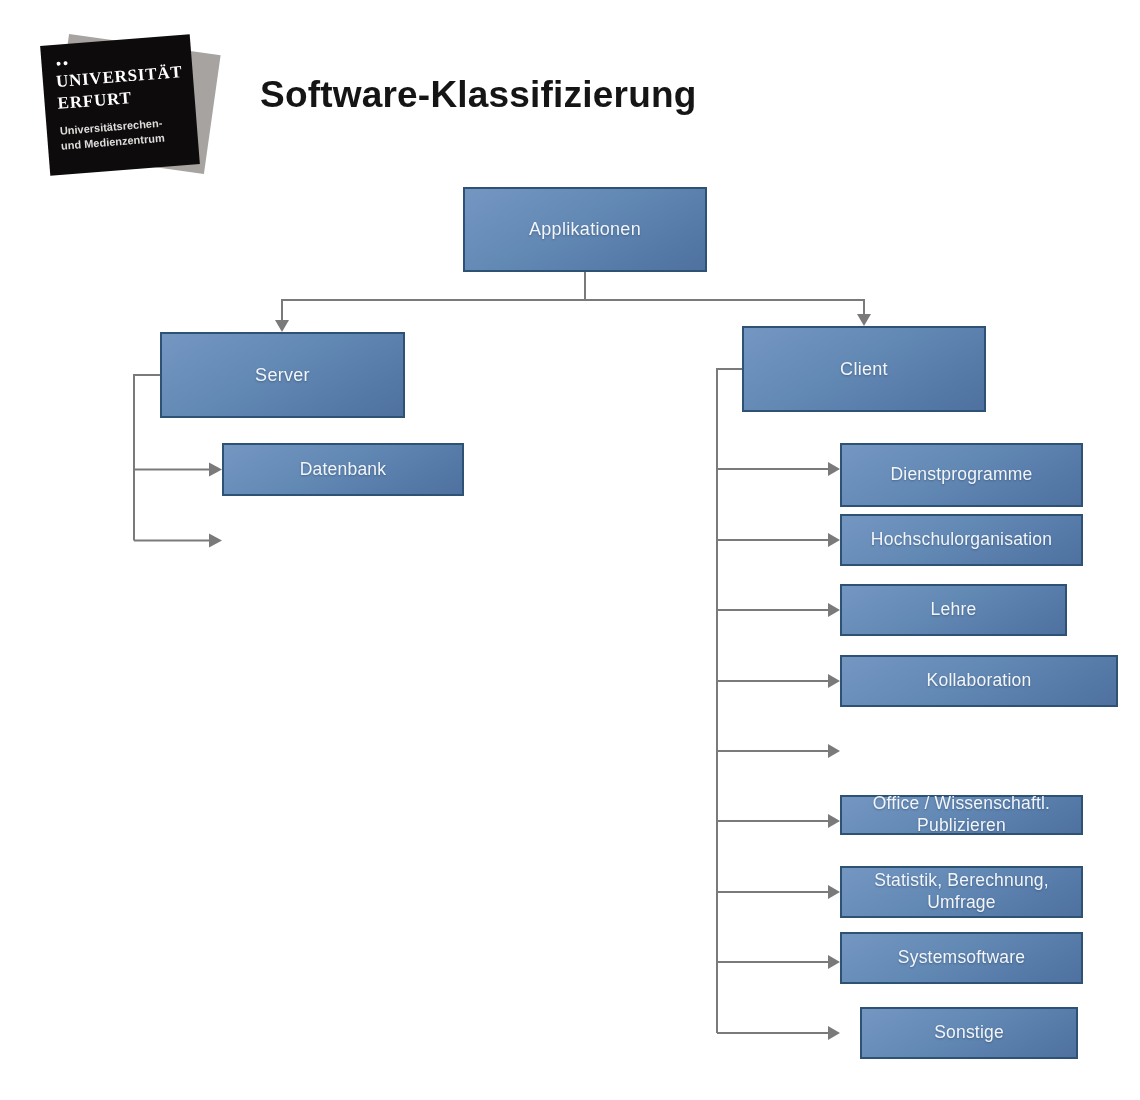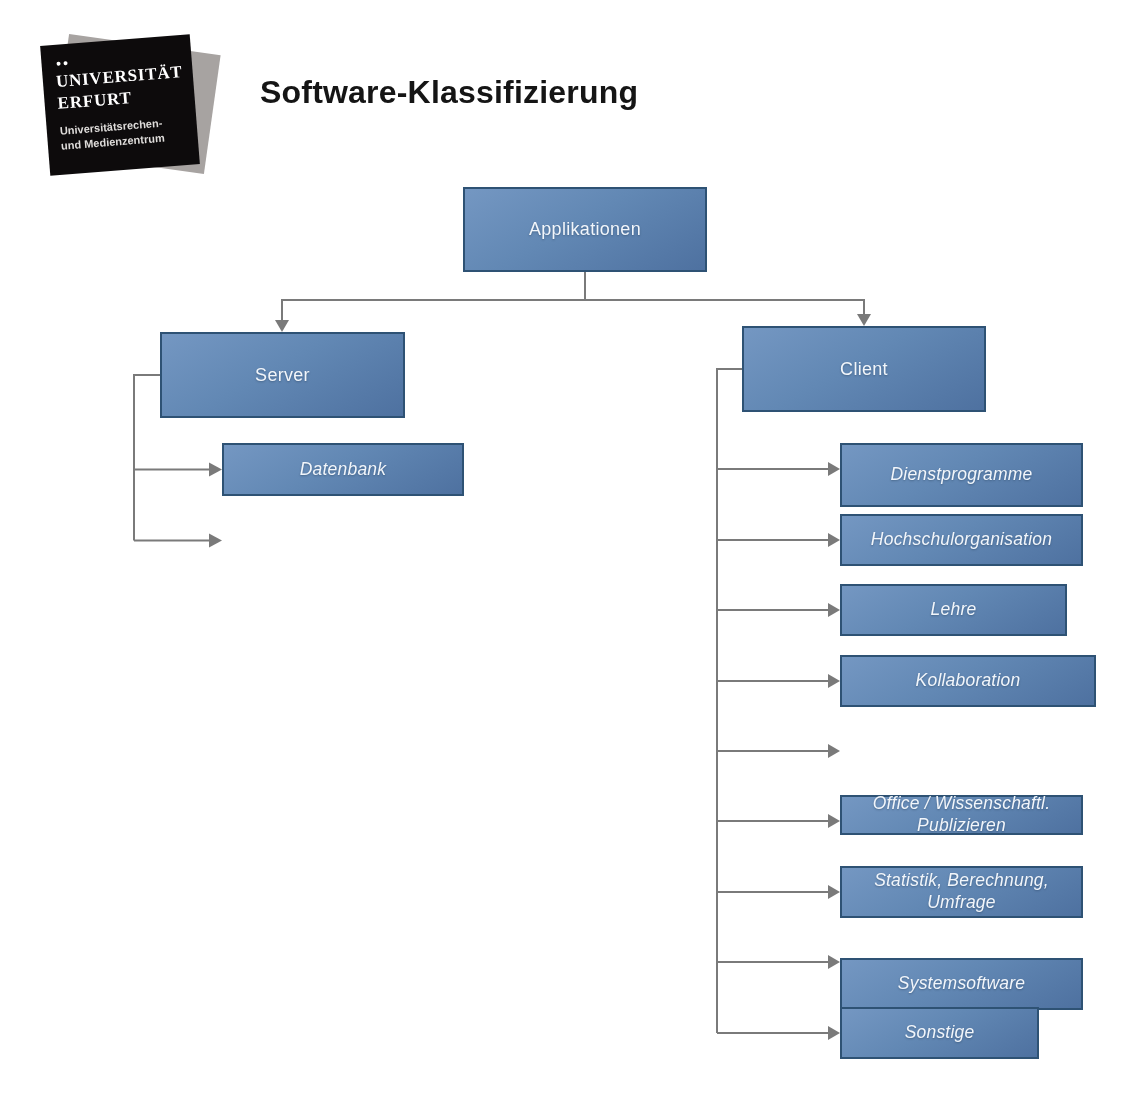--- a/index.html
+++ b/index.html
@@ -25,35 +25,35 @@
   .logo-org{
     font-family:"Liberation Serif",serif;font-weight:bold;color:#ffffff;
     font-size:17px;letter-spacing:0.8px;line-height:1.3;
   }
   .logo-sub{
     margin-top:9px;font-size:11px;font-weight:600;color:#dedcda;line-height:1.35;
   }
   
   .title{
     position:absolute;left:260px;top:74px;
-    font-size:32px;font-weight:bold;color:#151515;letter-spacing:0.2px;
+    font-size:37px;font-weight:bold;color:#151515;letter-spacing:0.2px;
   }
   
   .wires{position:absolute;left:0;top:0;z-index:1;}
   
   .node{
     position:absolute;z-index:2;box-sizing:border-box;
     display:flex;align-items:center;justify-content:center;text-align:center;
     background:linear-gradient(150deg,#7497c2 0%,#6288b4 45%,#4e71a0 100%);
     border:2px solid #2e5274;color:#f2f6fb;
     padding:2px 8px;line-height:1.25;
     text-shadow:0 1px 2px rgba(20,40,60,.35);
   }
   .node-lg{font-size:18px;letter-spacing:0.3px;}
-  .node-sm{font-size:17.5px;letter-spacing:0.2px;font-style:italic;}
+  .node-sm{font-size:17.5px;letter-spacing:0.2px;}
 </style>
 </head>
 <body>
 
 <div class="canvas">
 
   <div class="logo">
     <div class="logo-gray"></div>
     <div class="logo-black">
       <div class="logo-dots"></div>
@@ -120,24 +120,24 @@
 
   <div class="node node-sm" style="left:222px;top:443px;width:242px;height:53px">Datenbank</div>
 
 
   <div class="node node-sm" style="left:840px;top:443px;width:243px;height:64px">Dienstprogramme</div>
 
   <div class="node node-sm" style="left:840px;top:514px;width:243px;height:52px">Hochschulorganisation</div>
 
   <div class="node node-sm" style="left:840px;top:584px;width:227px;height:52px">Lehre</div>
 
-  <div class="node node-sm" style="left:840px;top:655px;width:256px;height:52px">Kollaboration</div>
+  <div class="node node-sm" style="left:840px;top:655px;width:278px;height:52px">Kollaboration</div>
 
 
   <div class="node node-sm" style="left:840px;top:795px;width:243px;height:40px">Office / Wissenschaftl. Publizieren</div>
 
   <div class="node node-sm" style="left:840px;top:866px;width:243px;height:52px">Statistik, Berechnung, Umfrage</div>
 
-  <div class="node node-sm" style="left:840px;top:958px;width:243px;height:52px">Systemsoftware</div>
+  <div class="node node-sm" style="left:840px;top:932px;width:243px;height:52px">Systemsoftware</div>
 
-  <div class="node node-sm" style="left:840px;top:1007px;width:199px;height:52px">Sonstige</div>
+  <div class="node node-sm" style="left:860px;top:1007px;width:218px;height:52px">Sonstige</div>
 
 </div>
 
 </body></html>

